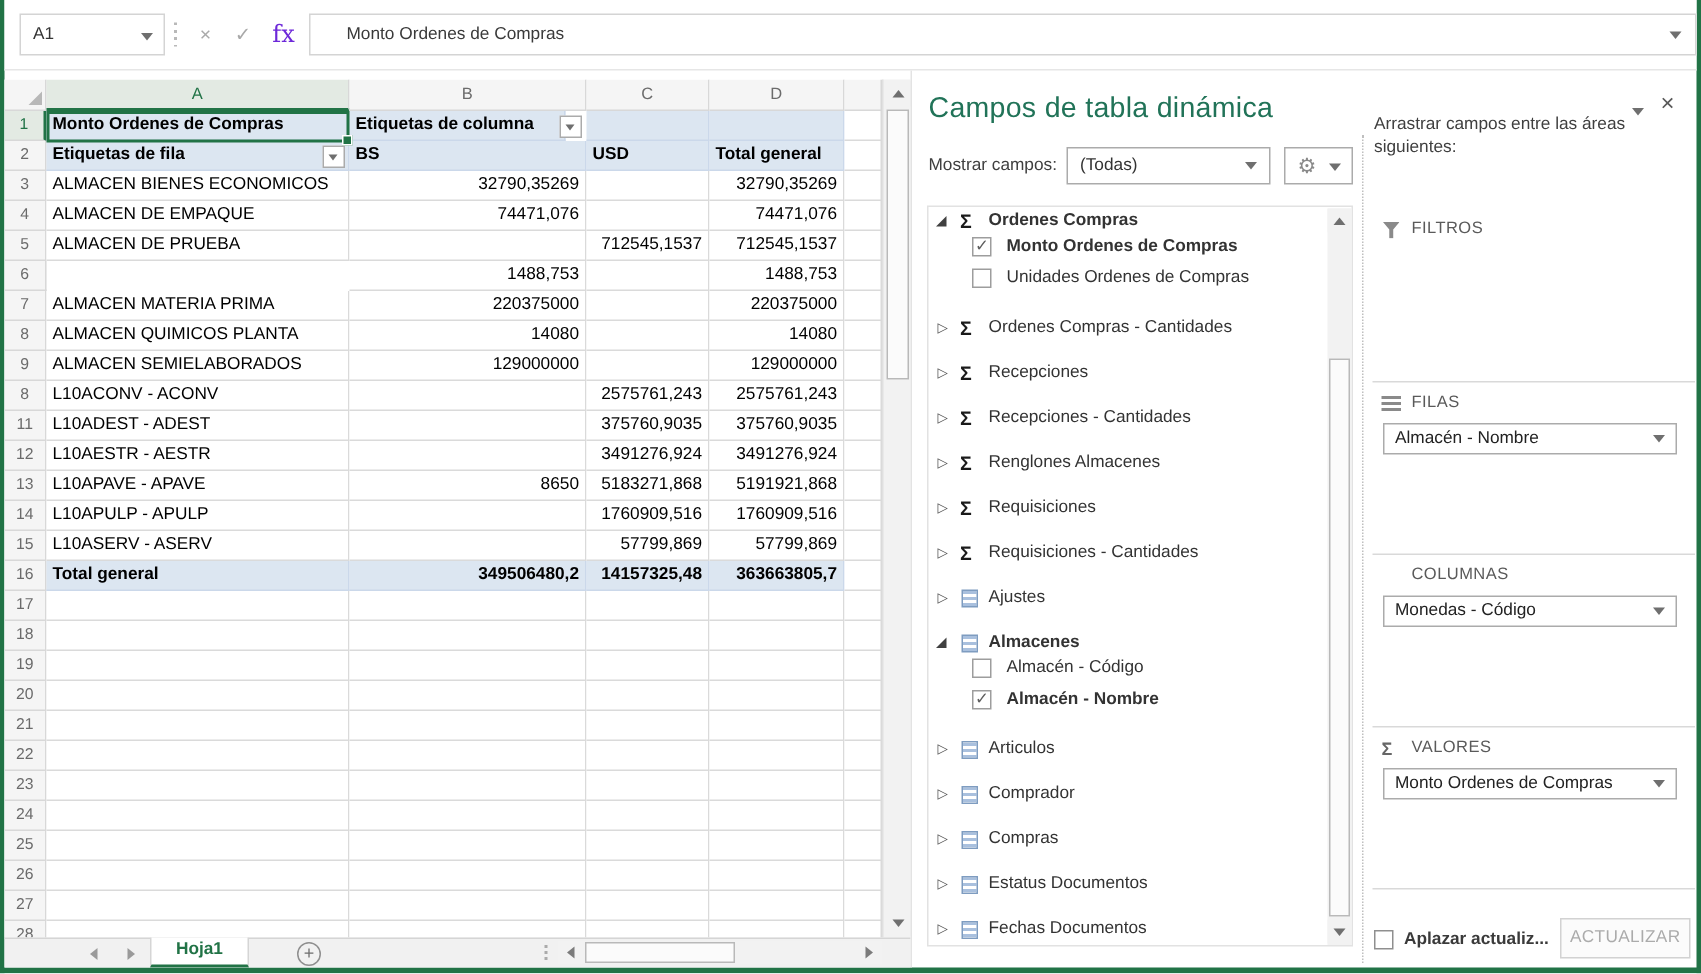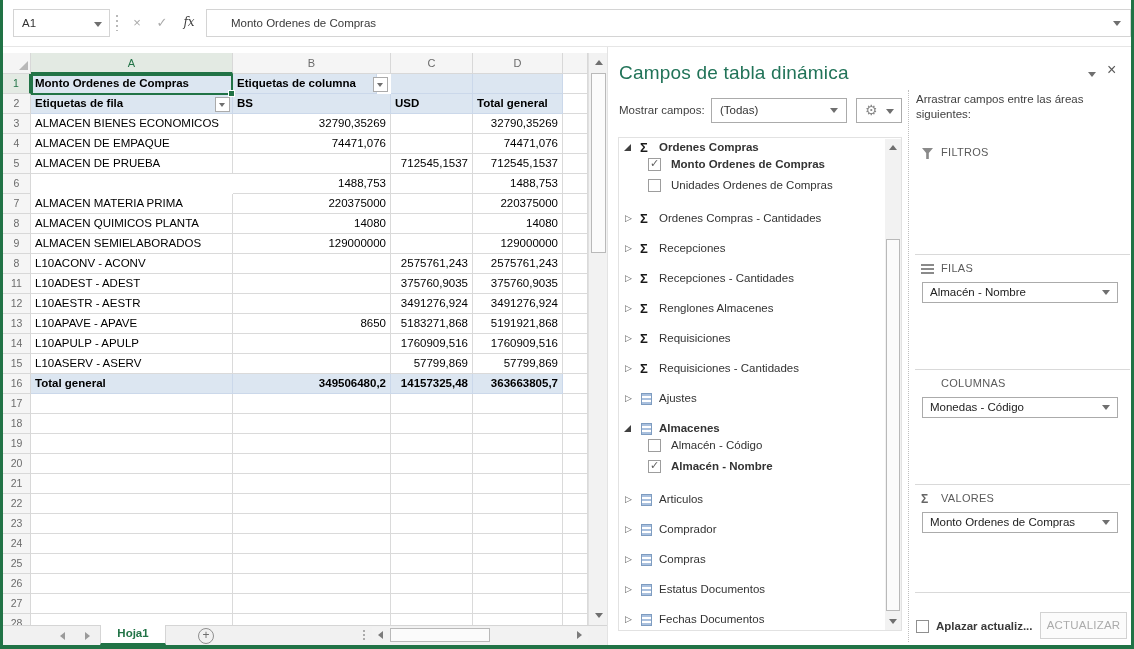--- a/index.html
+++ b/index.html
@@ -12,21 +12,21 @@
   .nbox{position:absolute;left:10px;top:9px;width:97px;height:28px;border:1px solid #D4D4D4;
         box-sizing:border-box;background:#fff;line-height:26px;padding-left:8px;color:#333;}
   .nbox .dd{position:absolute;right:7px;top:12px;}
   .tri-dn{width:0;height:0;border-left:4px solid transparent;border-right:4px solid transparent;border-top:5px solid #6F6F6F;}
   .tri-up{width:0;height:0;border-left:4px solid transparent;border-right:4px solid transparent;border-bottom:5px solid #6F6F6F;}
   .tri-lf{width:0;height:0;border-top:4px solid transparent;border-bottom:4px solid transparent;border-right:5px solid #7B7B7B;}
   .tri-rt{width:0;height:0;border-top:4px solid transparent;border-bottom:4px solid transparent;border-left:5px solid #7B7B7B;}
   .fbdots{position:absolute;left:113px;top:15px;width:2px;height:16px;
           background:repeating-linear-gradient(180deg,#B9B9B9 0 2px,transparent 2px 5px);}
   .fbbtn{position:absolute;top:9px;height:28px;line-height:27px;text-align:center;color:#A9A9A9;font-size:13px;}
-  .fx{font-family:"DejaVu Serif",serif;font-style:italic;color:#404040;font-size:12px;}
+  .fx{font-family:"DejaVu Serif",serif;color:#6d28d9;font-size:16px;}
   .fbar{position:absolute;left:203px;top:9px;width:925px;height:28px;border:1px solid #D4D4D4;
         box-sizing:border-box;background:#fff;line-height:26px;padding-left:24px;color:#3A3A3A;}
   .fbar .exp{position:absolute;right:9px;top:11px;}
 
   
   #grid{position:absolute;left:3px;top:53px;width:585px;height:572px;overflow:hidden;background:#fff;}
   .ch{position:absolute;top:0;height:21px;background:#F5F5F5;border-right:1px solid #D8D8D8;
       border-bottom:1px solid #D8D8D8;color:#6B6B6B;font-size:11px;text-align:center;line-height:20px;box-sizing:border-box;}
   .ch.sel{background:#E3EAE3;color:#217346;border-bottom:2px solid #217346;}
   .rh{position:absolute;left:0;width:28px;height:20px;background:#F5F5F5;border-right:1px solid #D8D8D8;
@@ -75,21 +75,21 @@
   .fld .tri-c{position:absolute;left:6px;top:2px;font-size:9px;color:#595959;}
   .fld .tri-e{position:absolute;left:5px;top:4px;width:0;height:0;border-left:7px solid transparent;border-bottom:7px solid #404040;}
   .fi-sigma{position:absolute;left:21px;top:0;font-size:13px;font-weight:700;color:#1A1A1A;}
   .fi-table{position:absolute;left:22px;top:2px;width:11px;height:12px;border:1px solid #7E9CC0;box-sizing:border-box;
             background:repeating-linear-gradient(180deg,#A9C0DE 0 2px,#fff 2px 4px);}
   .fld .lab{position:absolute;left:40px;top:1px;}
   .fld .lab2{position:absolute;left:52px;top:1px;}
   .cb{position:absolute;left:29px;top:1px;width:13px;height:13px;border:1px solid #9D9D9D;box-sizing:border-box;background:#fff;}
   .cb.on::after{content:"\2713";position:absolute;left:1px;top:-2px;font-size:11px;color:#5E5E5E;}
   .dottedv{position:absolute;left:908px;top:90px;width:0;height:552px;border-left:1px dotted #BFBFBF;}
-  .hint{position:absolute;left:916px;top:92px;width:196px;line-height:15px;color:#3F3F3F;}
+  .hint{position:absolute;left:916px;top:76px;width:196px;line-height:15px;color:#3F3F3F;}
   #areas{position:absolute;left:915px;top:140px;width:216px;height:470px;}
   .a-label{position:absolute;left:26px;font-size:11px;color:#5A5A5A;letter-spacing:.3px;}
   .a-div{position:absolute;left:0;width:215px;height:1px;background:#D9D9D9;}
   .chip{position:absolute;left:7px;width:196px;height:21px;border:1px solid #ABABAB;box-sizing:border-box;background:#fff;
         line-height:19px;padding-left:7px;color:#222;white-space:nowrap;overflow:hidden;}
   .chip .dd{position:absolute;right:7px;top:7px;}
   .ic-filter{position:absolute;left:7px;width:11px;height:11px;background:#8A8A8A;
              clip-path:polygon(0 0,100% 0,62% 45%,62% 100%,38% 100%,38% 45%);}
   .ic-rows{position:absolute;left:6px;width:13px;height:10px;
            background:repeating-linear-gradient(180deg,#8A8A8A 0 2px,transparent 2px 4px);}

